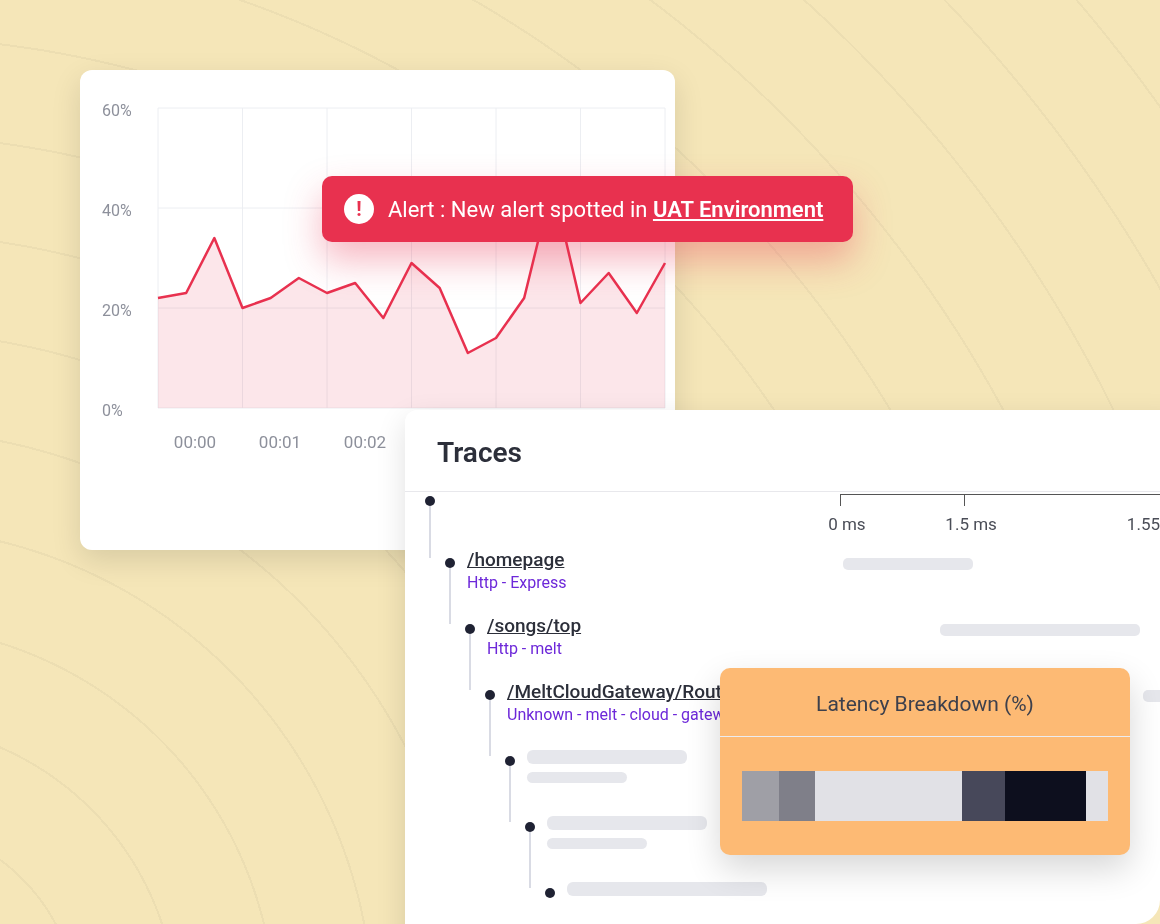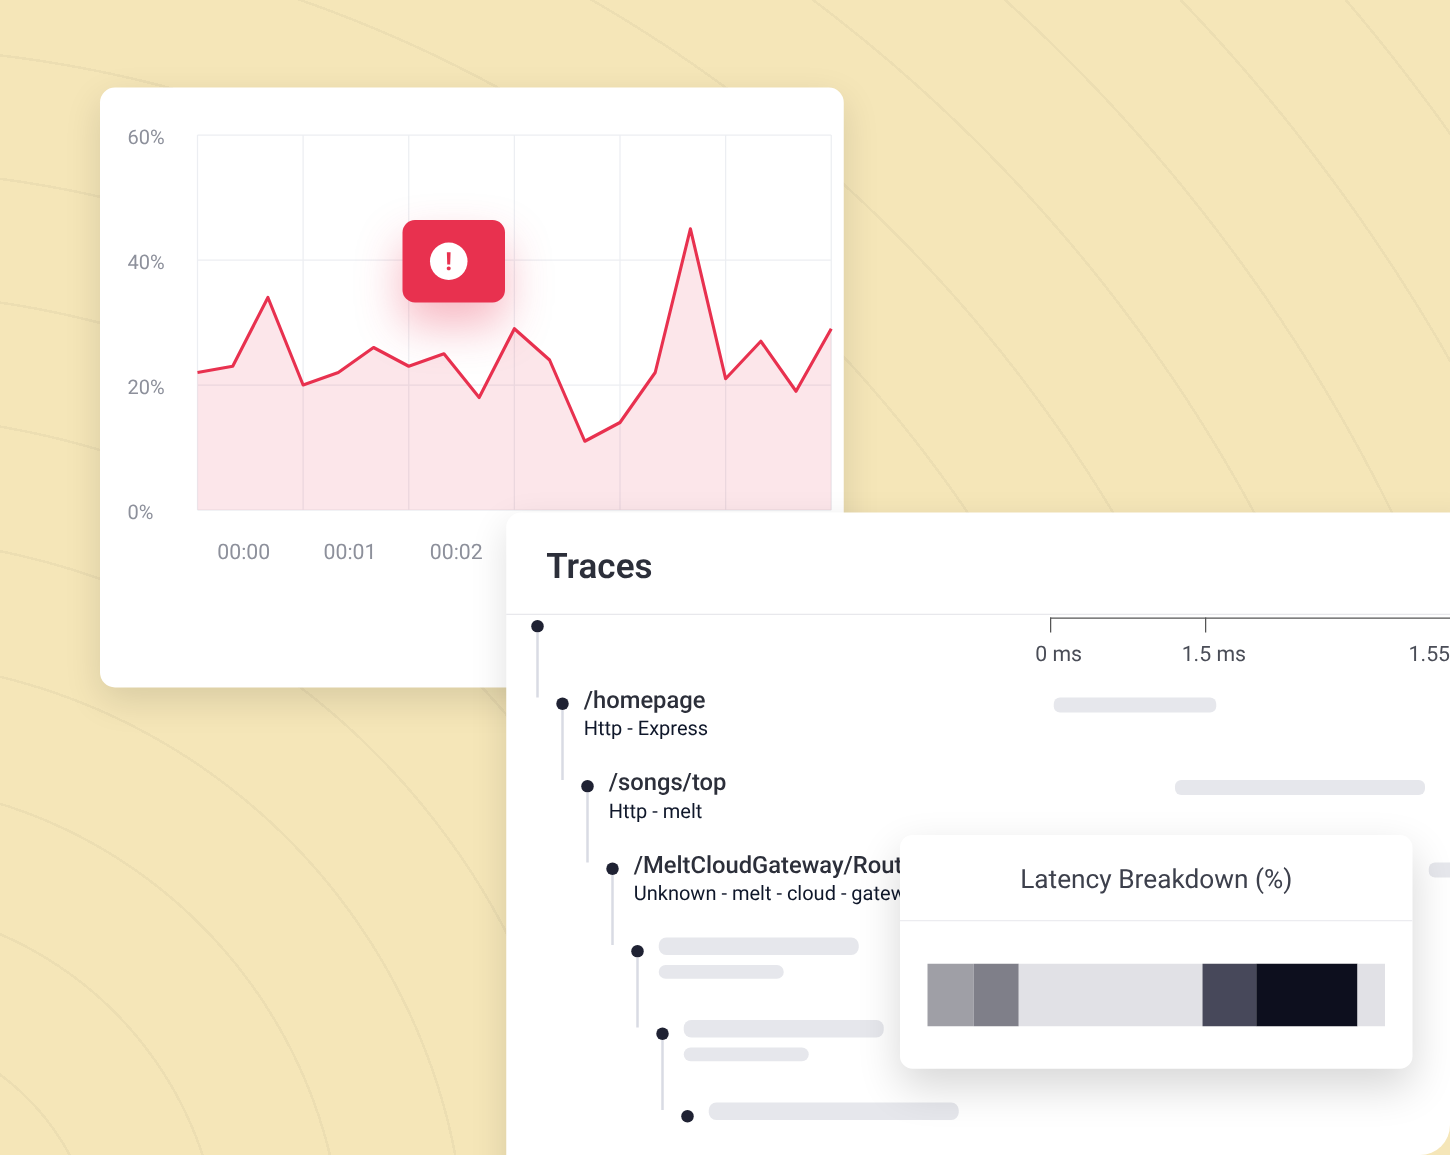--- a/index.html
+++ b/index.html
@@ -57,29 +57,29 @@
   
   .traces-card { left:405px; top:410px; width:780px; height:540px; }
   .time-ruler { position:absolute; right:0; top:84px; width:345px; height:52px; }
   .time-ruler .line { position:absolute; left:0; right:15px; top:0; height:12px; border-left:1px solid #555; border-right:1px solid #555; border-top:1px solid #555; }
   .time-ruler .mid-tick { position:absolute; top:0; height:12px; width:1px; background:#555; }
   .time-ruler .tick-label { position:absolute; top:20px; font-size:17px; color:#4a4d57; transform:translateX(-50%); white-space:nowrap; }
 
   .trace-list { position:absolute; left:20px; top:86px; width:740px; }
   .trace-dot { position:absolute; width:10px; height:10px; border-radius:50%; background:#1f2233; }
   .trace-vline { position:absolute; width:2px; background:#d9dbe4; }
-  .trace-name { font-size:19px; color:#2c2f3a; font-weight:500; }
-  .trace-sub  { font-size:16px; color:#0f172a; margin-top:2px; }
+  .trace-name { font-size:19px; color:#2c2f3a; font-weight:500;text-decoration:underline; }
+  .trace-sub  { font-size:16px; color:#6d28d9; margin-top:2px; }
   .ghost { background:#e6e7ec; border-radius:6px; height:14px; }
   .bar   { background:#e6e7ec; border-radius:5px; height:12px; position:absolute; }
 
   
   .latency-card {
     position:absolute; right:30px; top:668px; width:410px;
-    background:#ffffff; border-radius:10px;
+    background:#fdba74; border-radius:10px;
     box-shadow: 0 14px 34px rgba(0,0,0,0.16);
     z-index:6; overflow:hidden;
   }
   .latency-title { font-size:21px; color:#3d404c; text-align:center; padding:24px 0 20px; border-bottom:1px solid #ececf0; }
   .latency-bar-row { padding:34px 22px 40px; display:flex; height:118px; align-items:stretch; }
   .seg { height:50px; }
 </style>
 </head>
 <body>
 
@@ -107,20 +107,23 @@
         <path d="M78 220 L106.16666666666667 215 L134.33333333333334 160 L162.5 230 L190.66666666666669 220 L218.83333333333334 200 L247 215 L275.1666666666667 205 L303.33333333333337 240 L331.5 185 L359.6666666666667 210 L387.83333333333337 275 L416 260 L444.1666666666667 220 L472.33333333333337 105 L500.5 225 L528.6666666666667 195 L556.8333333333334 235 L585 185 " fill="none" stroke="#e8314f" stroke-width="2.5" stroke-linejoin="round"></path>
       </svg>
     <span class="x-label" style="left:115px">00:00</span>
     <span class="x-label" style="left:200px">00:01</span>
     <span class="x-label" style="left:285px">00:02</span>
   </div>
 </div>
 
 <div class="alert">
   <span class="icon-circle">!</span>
+  <span>
+    <span>Alert : </span><span>New alert spotted in </span><span class="link">UAT Environment</span>
+  </span>
 </div>
 
 <div class="card traces-card">
   <div class="card-title" style="border-bottom:1px solid #e8e8ec">Traces</div>
 
   <div class="time-ruler">
     <div class="line"></div>
     <div class="mid-tick" style="left:36%"></div>
     <span class="tick-label" style="left:2%">0 ms</span>
     <span class="tick-label" style="left:38%">1.5 ms</span>

